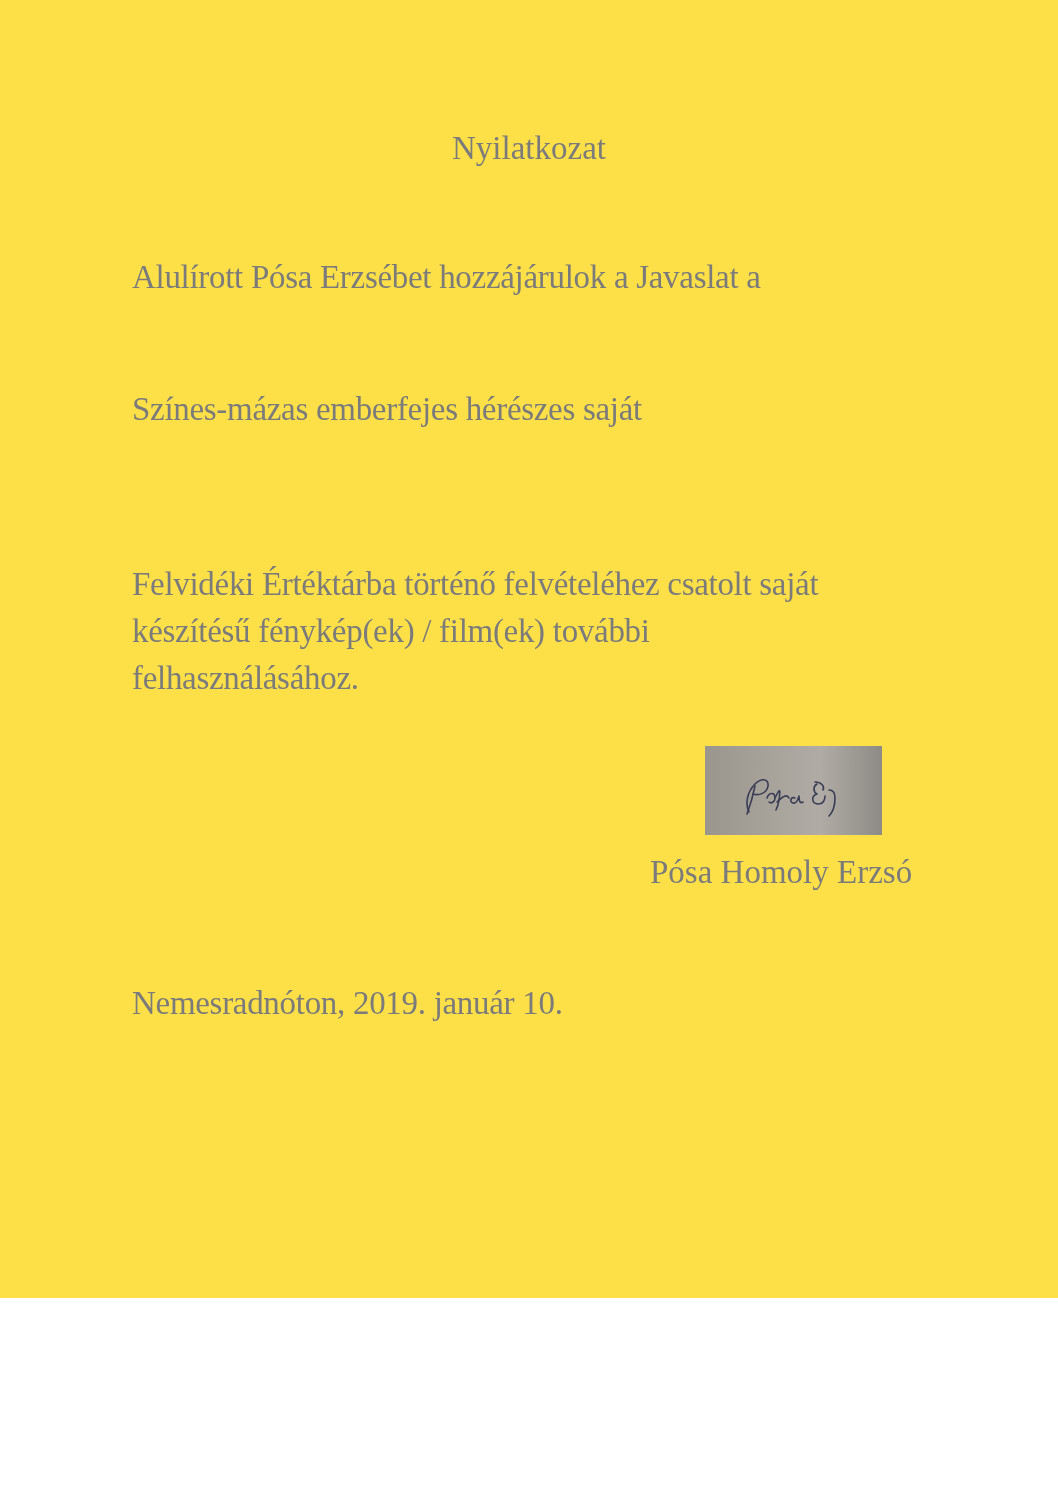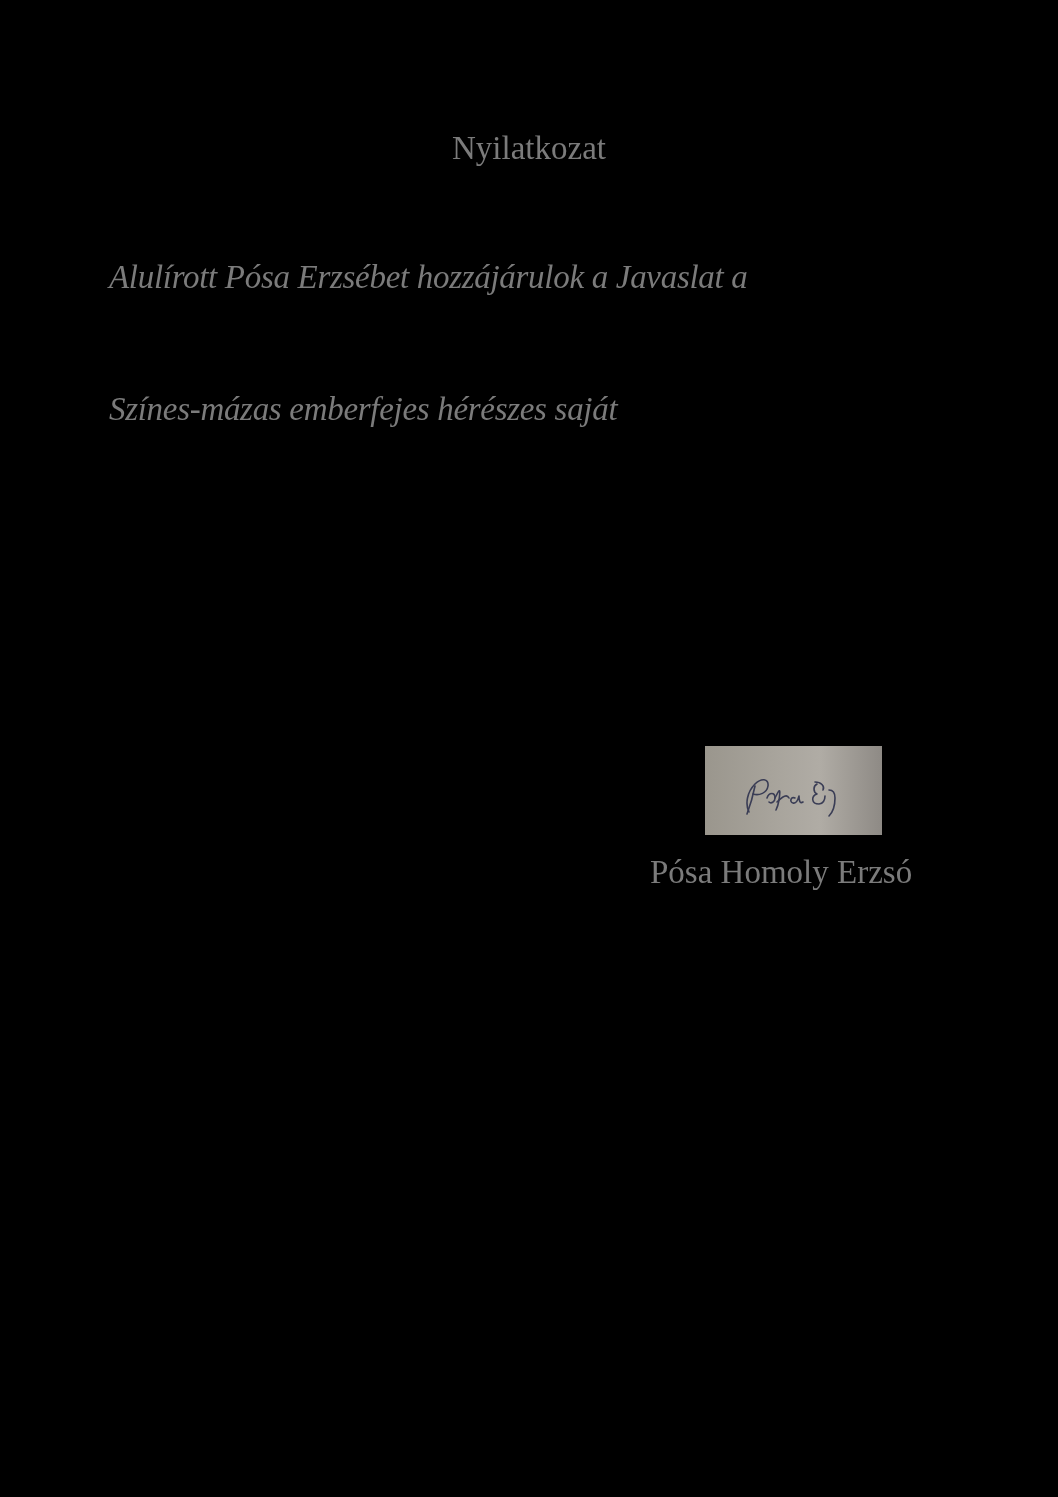--- a/index.html
+++ b/index.html
@@ -12,42 +12,41 @@
       height: 1497px;
       position: relative;
       overflow: hidden;
       font-family: "Liberation Serif", "DejaVu Serif", serif;
       color: #7a7a7a;
     }
     .page {
       position: absolute;
       left: 0; top: 0;
       width: 1058px;
-      height: 1497px;
-      background: #000000;
+      height: 1298px;
+      background: #fde047;
     }
     .title {
       position: absolute;
       top: 128px;
       left: 0;
       width: 1058px;
       text-align: center;
       font-size: 33px;
       line-height: 40px;
       color: #7b7b7b;
     }
     .para {
       position: absolute;
-      left: 109px;
+      left: 132px;
       font-size: 33px;
       line-height: 47px;
       color: #7b7b7b;
       white-space: nowrap;
       letter-spacing: -0.3px;
-      font-style: italic;
     }
     .p1 { top: 254px; }
     .p2 { top: 386px; }
     .p3 { top: 561px; }
     .p4 { top: 980px; }
     .line { display: block; }
     .signature-box {
       position: absolute;
       left: 705px;
       top: 746px;
@@ -77,20 +76,25 @@
   <div class="title">Nyilatkozat</div>
 
   <div class="para p1">
     <span class="line">Alulírott Pósa Erzsébet hozzájárulok a Javaslat a</span>
   </div>
 
   <div class="para p2">
     <span class="line">Színes-mázas emberfejes hérészes saját</span>
   </div>
 
+  <div class="para p3">
+    <span class="line">Felvidéki Értéktárba történő felvételéhez csatolt saját</span>
+    <span class="line">készítésű fénykép(ek) / film(ek) további</span>
+    <span class="line">felhasználásához.</span>
+  </div>
 
   <div class="signature-box">
     <svg width="177" height="89" viewBox="0 0 177 89">
       <g fill="none" stroke="#3a3d55" stroke-width="1.6" stroke-linecap="round" stroke-linejoin="round">
 
         <path d="M44 66 C 40 58, 42 46, 50 38 C 56 32, 64 32, 63 40 C 62 47, 54 50, 48 48"></path>
         <path d="M50 40 C 48 50, 45 60, 42 68"></path>
 
         <path d="M62 52 C 64 46, 70 46, 70 52 C 70 56, 66 58, 64 56"></path>
         <path d="M70 52 C 74 44, 76 40, 74 54 C 73 60, 72 62, 71 64"></path>
@@ -101,14 +105,15 @@
         <path d="M112 38 C 108 40, 108 46, 112 48 C 106 50, 106 58, 114 58 C 118 58, 120 54, 120 50"></path>
         <path d="M110 36 C 116 36, 120 40, 118 44"></path>
 
         <path d="M124 44 C 128 44, 130 46, 130 52 C 130 60, 128 66, 124 70"></path>
       </g>
     </svg>
   </div>
 
   <div class="signer">Pósa Homoly Erzsó</div>
 
+  <div class="para p4">Nemesradnóton, 2019. január 10.</div>
 
 </div>
 
 </body></html>

